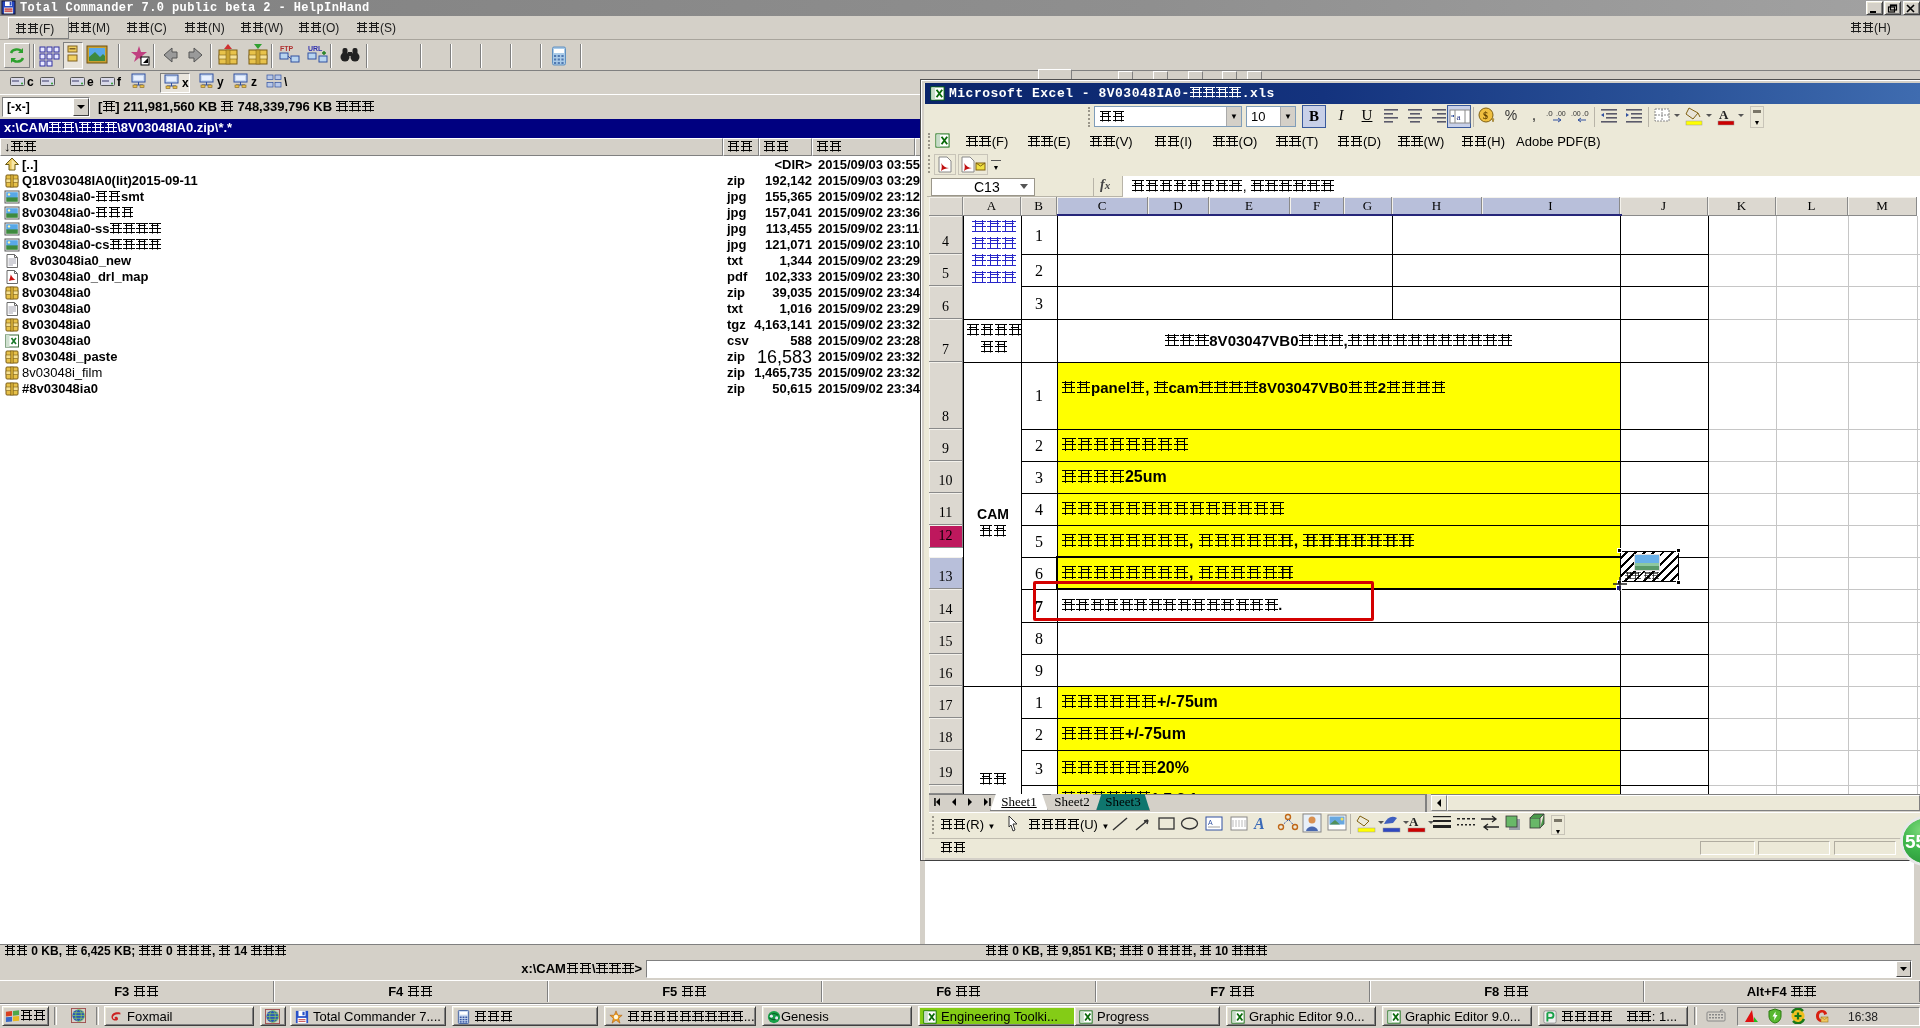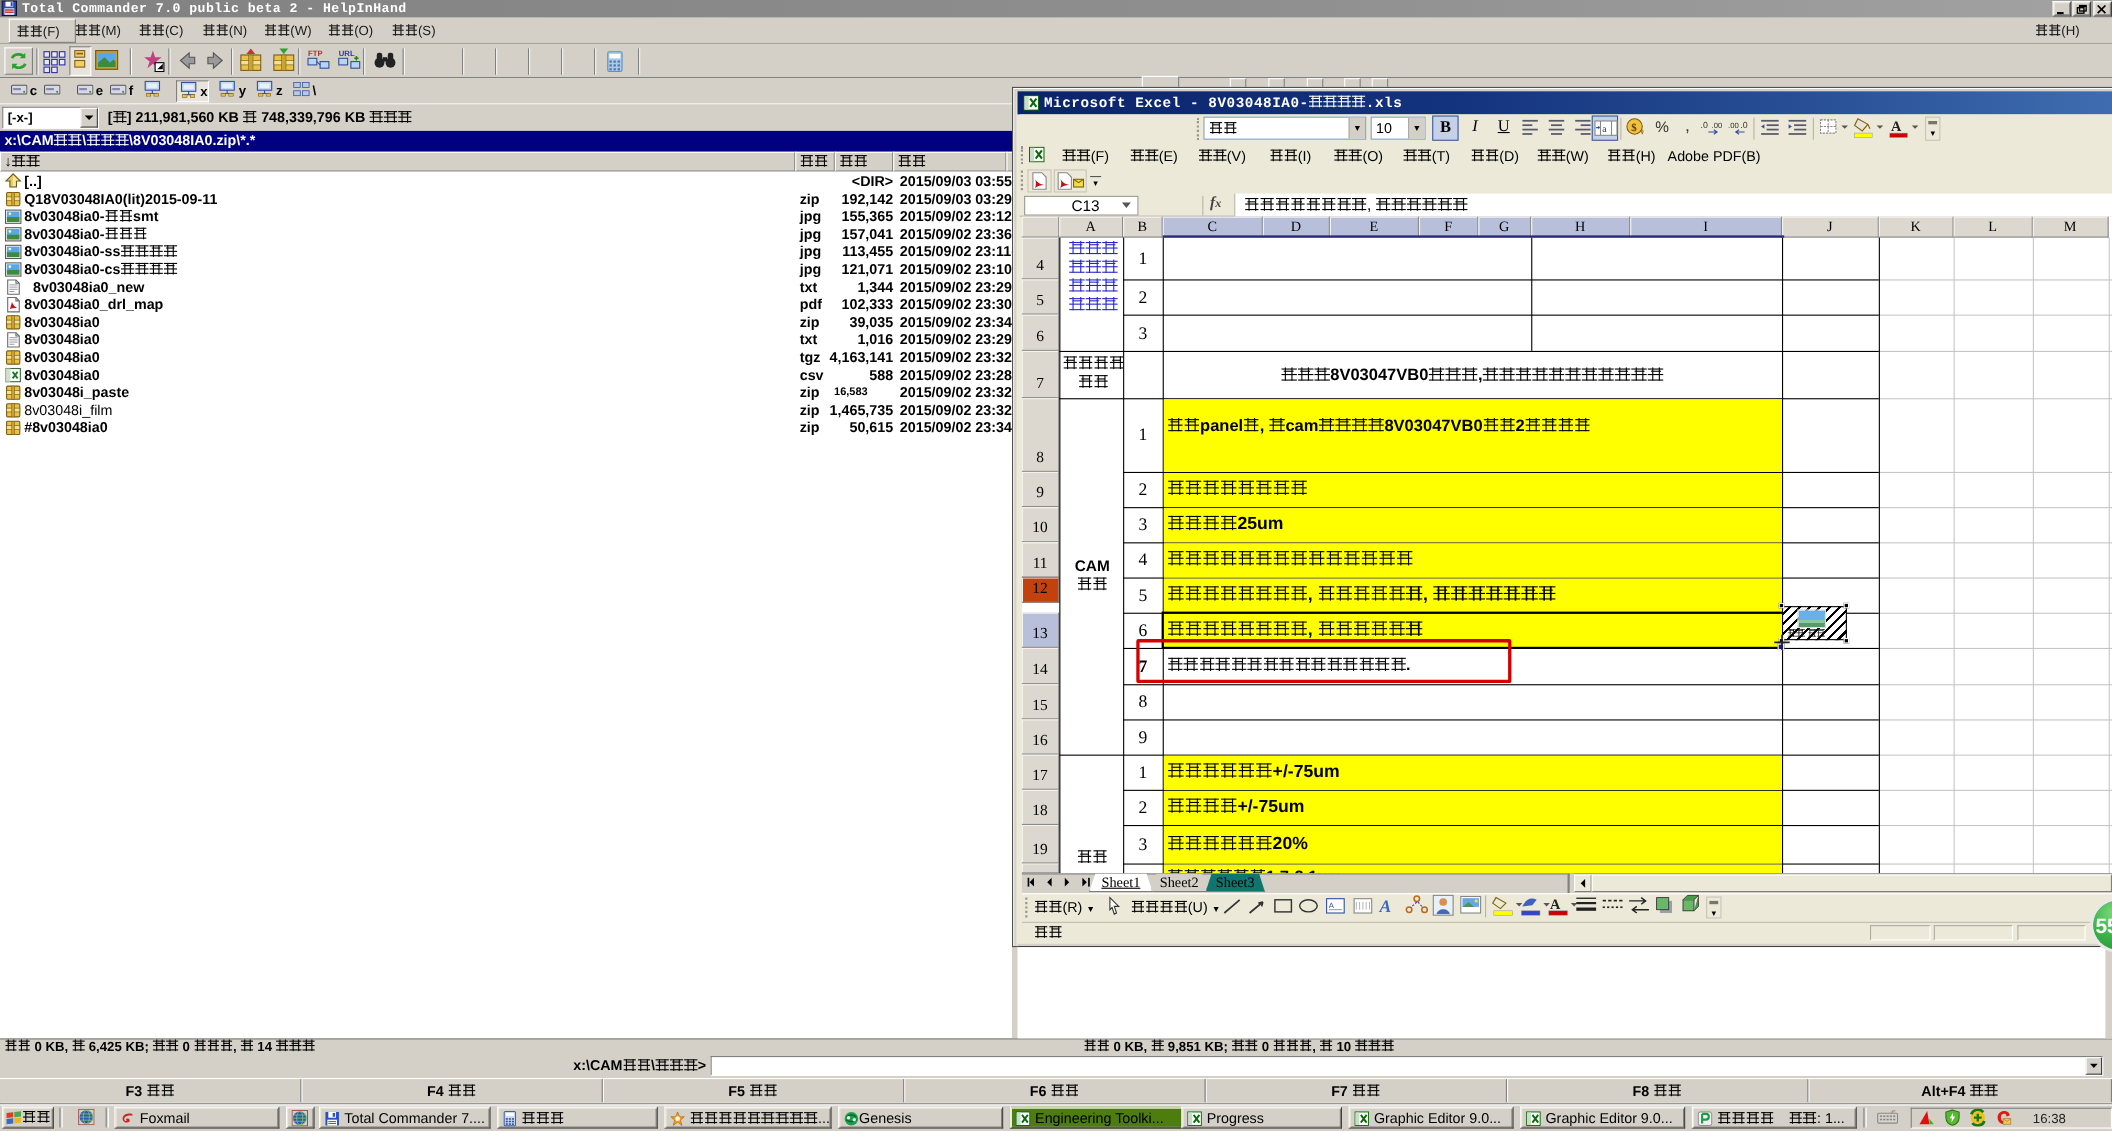--- a/index.html
+++ b/index.html
@@ -387,21 +387,21 @@
 <div class="ab" style="left:818px;top:333px;width:106px;height:16px;font-weight:bold;font-size:13px;line-height:16px;white-space:nowrap">2015/09/02 23:28-</div>
 <div class="ab" style="left:4px;top:349px;width:16px;height:16px">
     <svg width="16" height="16" viewBox="0 0 16 16" style="position:absolute;left:0;top:0">
       <rect x="2" y="2" width="12" height="12" rx="1" fill="#e8c24a" stroke="#7a5c14"></rect>
       <rect x="2" y="6" width="12" height="3.5" fill="#f6e193" stroke="#7a5c14" stroke-width=".6"></rect>
       <rect x="6.7" y="2" width="2.6" height="12" fill="#caa433" stroke="#7a5c14" stroke-width=".5"></rect>
     </svg>
   </div>
 <div class="ab" style="left:22px;top:349px;width:700px;height:16px;font-weight:bold;font-size:13px;line-height:16px;white-space:nowrap">8v03048i_paste</div>
 <div class="ab" style="left:727px;top:349px;width:32px;height:16px;font-weight:bold;font-size:13px;line-height:16px;">zip</div>
-<div class="ab" style="left:735px;top:349px;width:77px;height:16px;font-weight:bold;font-size:10px;line-height:16px;text-align:center">16,583</div>
+<div class="ab" style="left:735px;top:349px;width:77px;height:16px;font-weight:normal;font-size:18px;line-height:16px;text-align:right">16,583</div>
 <div class="ab" style="left:818px;top:349px;width:106px;height:16px;font-weight:bold;font-size:13px;line-height:16px;white-space:nowrap">2015/09/02 23:32-</div>
 <div class="ab" style="left:4px;top:365px;width:16px;height:16px">
     <svg width="16" height="16" viewBox="0 0 16 16" style="position:absolute;left:0;top:0">
       <rect x="2" y="2" width="12" height="12" rx="1" fill="#e8c24a" stroke="#7a5c14"></rect>
       <rect x="2" y="6" width="12" height="3.5" fill="#f6e193" stroke="#7a5c14" stroke-width=".6"></rect>
       <rect x="6.7" y="2" width="2.6" height="12" fill="#caa433" stroke="#7a5c14" stroke-width=".5"></rect>
     </svg>
   </div>
 <div class="ab" style="left:22px;top:365px;width:700px;height:16px;font-weight:normal;font-size:13px;line-height:16px;white-space:nowrap">8v03048i_film</div>
 <div class="ab" style="left:727px;top:365px;width:32px;height:16px;font-weight:bold;font-size:13px;line-height:16px;">zip</div>
@@ -630,21 +630,21 @@
   </div>
 <div class="ab fs" style="left:929px;top:429px;width:34px;height:32px;background:#dcd8d0;border-right:1px solid #8a8a8a;border-bottom:1px solid #8a8a8a;box-shadow:inset 1px 1px 0 #f4f2ec;text-align:center;font-size:14px;display:flex;align-items:flex-end;justify-content:center;">
     <span style="margin-bottom:3px">9</span>
   </div>
 <div class="ab fs" style="left:929px;top:461px;width:34px;height:32px;background:#dcd8d0;border-right:1px solid #8a8a8a;border-bottom:1px solid #8a8a8a;box-shadow:inset 1px 1px 0 #f4f2ec;text-align:center;font-size:14px;display:flex;align-items:flex-end;justify-content:center;">
     <span style="margin-bottom:3px">10</span>
   </div>
 <div class="ab fs" style="left:929px;top:493px;width:34px;height:32px;background:#dcd8d0;border-right:1px solid #8a8a8a;border-bottom:1px solid #8a8a8a;box-shadow:inset 1px 1px 0 #f4f2ec;text-align:center;font-size:14px;display:flex;align-items:flex-end;justify-content:center;">
     <span style="margin-bottom:3px">11</span>
   </div>
-<div class="ab fs" style="left:929px;top:525px;width:34px;height:23px;background:#c2410c;border-right:1px solid #8a8a8a;border-bottom:1px solid #8a8a8a;box-shadow:inset 1px 1px 0 #f4f2ec;text-align:center;font-size:14px;display:flex;align-items:flex-end;justify-content:center;">
+<div class="ab fs" style="left:929px;top:525px;width:34px;height:23px;background:#be185d;border-right:1px solid #8a8a8a;border-bottom:1px solid #8a8a8a;box-shadow:inset 1px 1px 0 #f4f2ec;text-align:center;font-size:14px;display:flex;align-items:flex-end;justify-content:center;">
     <span style="margin-bottom:3px">12</span>
   </div>
 <div class="ab fs" style="left:929px;top:557px;width:34px;height:32px;background:#b8bfda;border-right:1px solid #8a8a8a;border-bottom:1px solid #8a8a8a;box-shadow:inset 1px 1px 0 #f4f2ec;text-align:center;font-size:14px;display:flex;align-items:flex-end;justify-content:center;">
     <span style="margin-bottom:3px">13</span>
   </div>
 <div class="ab fs" style="left:929px;top:589px;width:34px;height:33px;background:#dcd8d0;border-right:1px solid #8a8a8a;border-bottom:1px solid #8a8a8a;box-shadow:inset 1px 1px 0 #f4f2ec;text-align:center;font-size:14px;display:flex;align-items:flex-end;justify-content:center;">
     <span style="margin-bottom:3px">14</span>
   </div>
 <div class="ab fs" style="left:929px;top:622px;width:34px;height:32px;background:#dcd8d0;border-right:1px solid #8a8a8a;border-bottom:1px solid #8a8a8a;box-shadow:inset 1px 1px 0 #f4f2ec;text-align:center;font-size:14px;display:flex;align-items:flex-end;justify-content:center;">
     <span style="margin-bottom:3px">15</span>
@@ -940,21 +940,21 @@
 <div class="ab" style="left:604px;top:1006px;width:152px;height:20px;background:#d4d0c8;border:1px solid;border-color:#fff #404040 #404040 #fff;box-shadow:inset 1px 1px 0 #ece9d8,inset -1px -1px 0 #808080;font-size:13px;line-height:18px;white-space:nowrap;overflow:hidden;padding:1px 0 0 4px;"><svg width="14" height="14" viewBox="0 0 16 16" style="vertical-align:-2px">
       <path d="M8 1 L10 6 L15 6 L11 9.5 L12.5 15 L8 11.5 L3.5 15 L5 9.5 L1 6 L6 6 Z" fill="#f0a020" stroke="#b06010" stroke-width=".7"></path>
       <circle cx="8" cy="8" r="2.5" fill="#fff8e0"></circle>
     </svg><span style="margin-left:4px;vertical-align:1px"><i class="h"></i><i class="h"></i><i class="h"></i><i class="h"></i><i class="h"></i><i class="h"></i><i class="h"></i><i class="h"></i><i class="h"></i>...</span></div>
 <div class="ab" style="left:762px;top:1006px;width:150px;height:20px;background:#d4d0c8;border:1px solid;border-color:#fff #404040 #404040 #fff;box-shadow:inset 1px 1px 0 #ece9d8,inset -1px -1px 0 #808080;font-size:13px;line-height:18px;white-space:nowrap;overflow:hidden;padding:1px 0 0 4px;"><svg width="14" height="14" viewBox="0 0 16 16" style="vertical-align:-2px">
       <circle cx="8" cy="8" r="7" fill="#18a048"></circle>
       <path d="M3 6 Q8 2 13 6 M2.5 9 Q8 13 13.5 9" stroke="#0a6028" stroke-width="1.2" fill="none"></path>
       <circle cx="5" cy="7" r="1.8" fill="#e8e8f8"></circle>
       <circle cx="11" cy="9" r="1.8" fill="#e8e8f8"></circle>
     </svg><span style="margin-left:0;vertical-align:1px">Genesis</span></div>
-<div class="ab" style="left:918px;top:1006px;width:169px;height:20px;background:#4d7c0f;border:1px solid;border-color:#fff #404040 #404040 #fff;box-shadow:inset 1px 1px 0 #ece9d8,inset -1px -1px 0 #808080;font-size:13px;line-height:18px;white-space:nowrap;overflow:hidden;padding:1px 0 0 4px;"><svg width="14" height="14" viewBox="0 0 16 16" style="vertical-align:-2px">
+<div class="ab" style="left:918px;top:1006px;width:169px;height:20px;background:#84cc16;border:1px solid;border-color:#fff #404040 #404040 #fff;box-shadow:inset 1px 1px 0 #ece9d8,inset -1px -1px 0 #808080;font-size:13px;line-height:18px;white-space:nowrap;overflow:hidden;padding:1px 0 0 4px;"><svg width="14" height="14" viewBox="0 0 16 16" style="vertical-align:-2px">
       <rect x="0.5" y="0.5" width="15" height="15" fill="#0a6a0a"></rect>
       <rect x="1.5" y="1.5" width="13" height="13" fill="#fff"></rect>
       <rect x="1.5" y="1.5" width="4" height="13" fill="#c8dcc8"></rect>
       <path d="M7 4 L13 12 M13 4 L7 12" stroke="#0a6a0a" stroke-width="2"></path>
     </svg><span style="margin-left:4px;vertical-align:1px">Engineering Toolki...</span></div>
 <div class="ab" style="left:1074px;top:1006px;width:146px;height:20px;background:#d4d0c8;border:1px solid;border-color:#fff #404040 #404040 #fff;box-shadow:inset 1px 1px 0 #ece9d8,inset -1px -1px 0 #808080;font-size:13px;line-height:18px;white-space:nowrap;overflow:hidden;padding:1px 0 0 4px;"><svg width="14" height="14" viewBox="0 0 16 16" style="vertical-align:-2px">
       <rect x="0.5" y="0.5" width="15" height="15" fill="#0a6a0a"></rect>
       <rect x="1.5" y="1.5" width="13" height="13" fill="#fff"></rect>
       <rect x="1.5" y="1.5" width="4" height="13" fill="#c8dcc8"></rect>
       <path d="M7 4 L13 12 M13 4 L7 12" stroke="#0a6a0a" stroke-width="2"></path>

